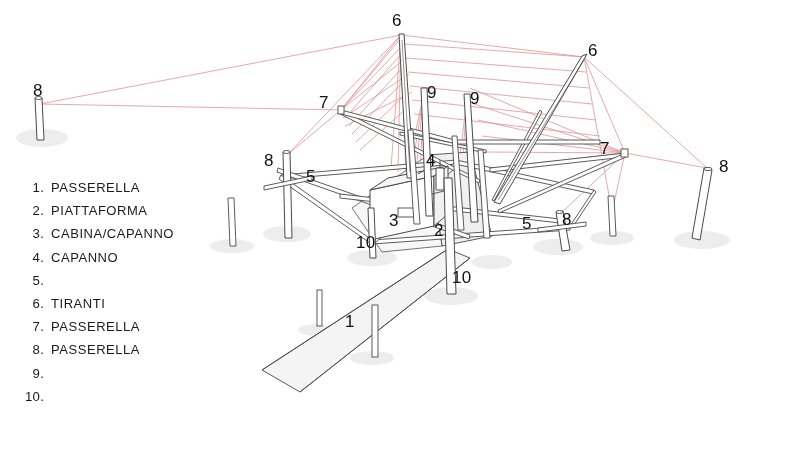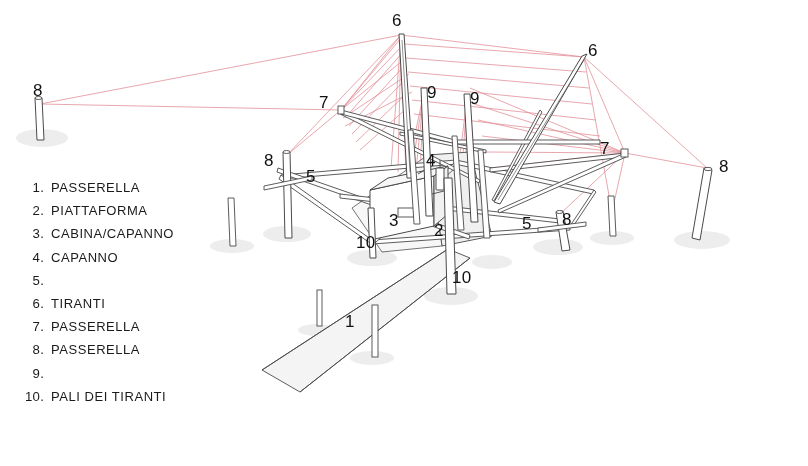--- a/index.html
+++ b/index.html
@@ -341,17 +341,16 @@
     </div>
     <div class="legend-row">
       <span class="legend-num">8.</span>
       <span class="legend-label">PASSERELLA</span>
     </div>
     <div class="legend-row">
       <span class="legend-num">9.</span>
     </div>
     <div class="legend-row">
       <span class="legend-num">10.</span>
-      <span class="legend-label">PALI DEI TIRANTI</span>
     </div>
   </div>
 
 </div>
 
 </body></html>

